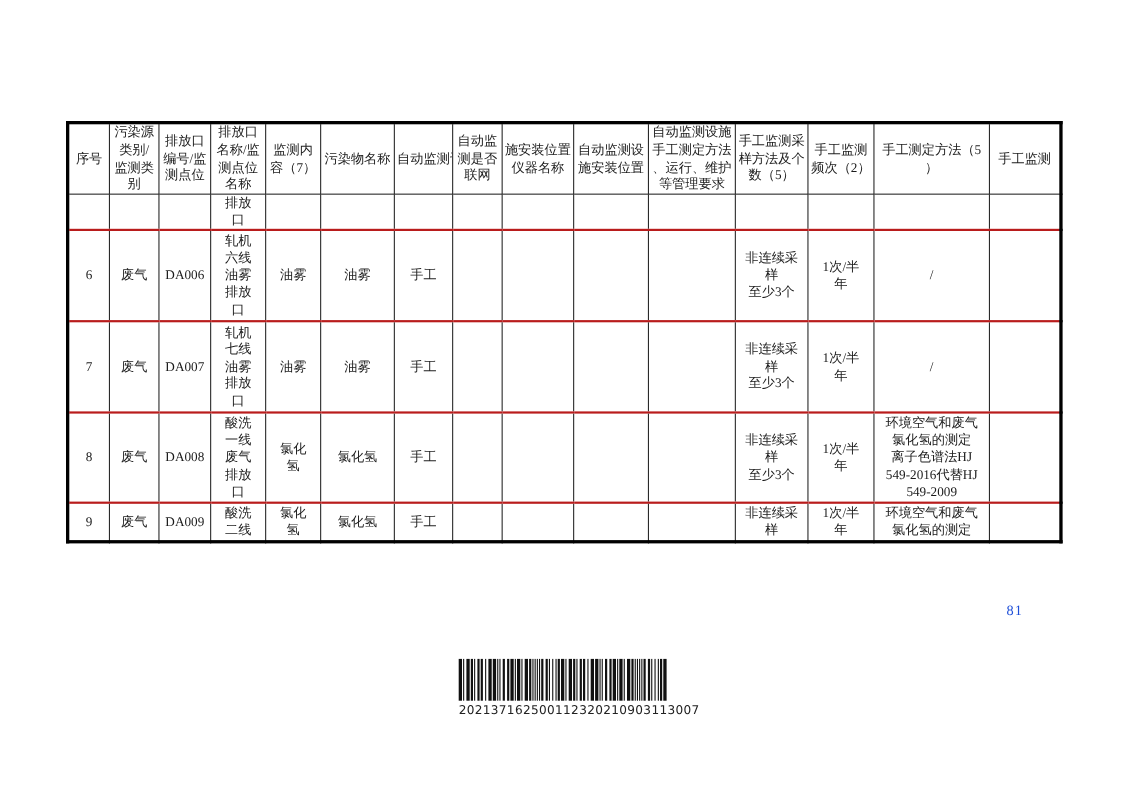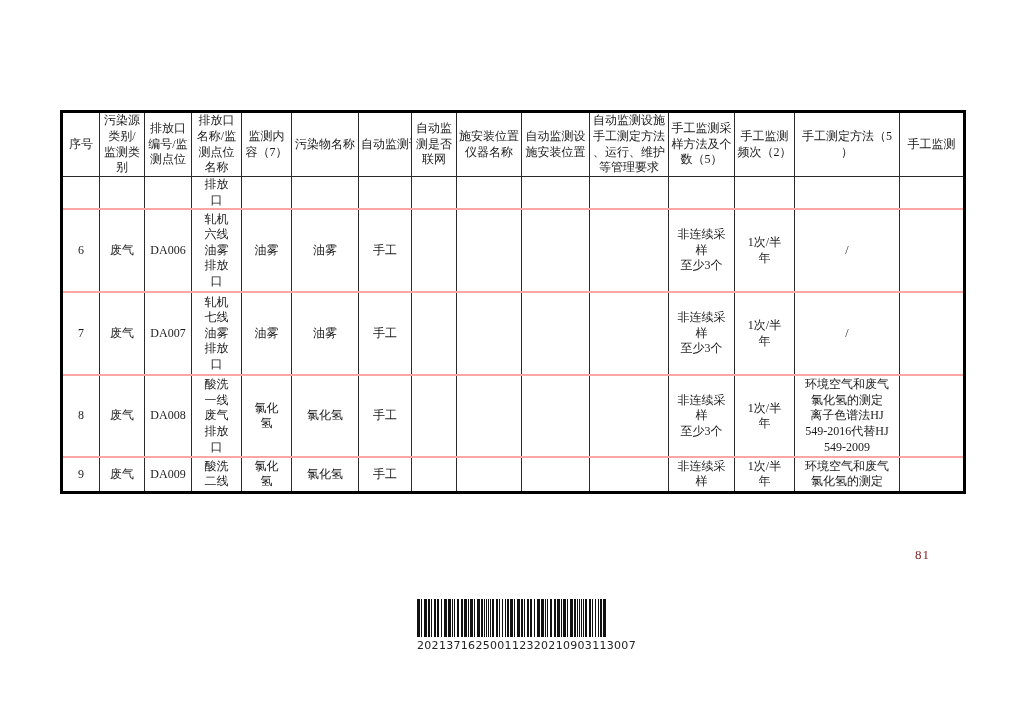--- a/index.html
+++ b/index.html
@@ -27,28 +27,28 @@
     font-size: 12px;
     line-height: 1.3;
     text-align: center;
     vertical-align: middle;
     white-space: pre-line;
     word-break: keep-all;
     padding: 0 2px;
     overflow: hidden;
     color: #1b1b1b;
   }
-  .doc-table tr.sep-gray td { border-top: 2px solid #fca5a5; }
+  .doc-table tr.sep-gray td { border-top: 2px solid #b91c1c; }
   .doc-table tr.sep-thin td { border-top: 1px solid #2a2a2a; }
 
   .page-number {
     position: absolute;
     left: 915px; top: 547px;
     font-size: 13px;
-    color: #7f1d1d;
+    color: #1d4ed8;
     letter-spacing: 1px;
   }
 
   .barcode-wrap {
     position: absolute;
     left: 417px; top: 599px;
     width: 194px;
     text-align: center;
   }
   .barcode-bars {

